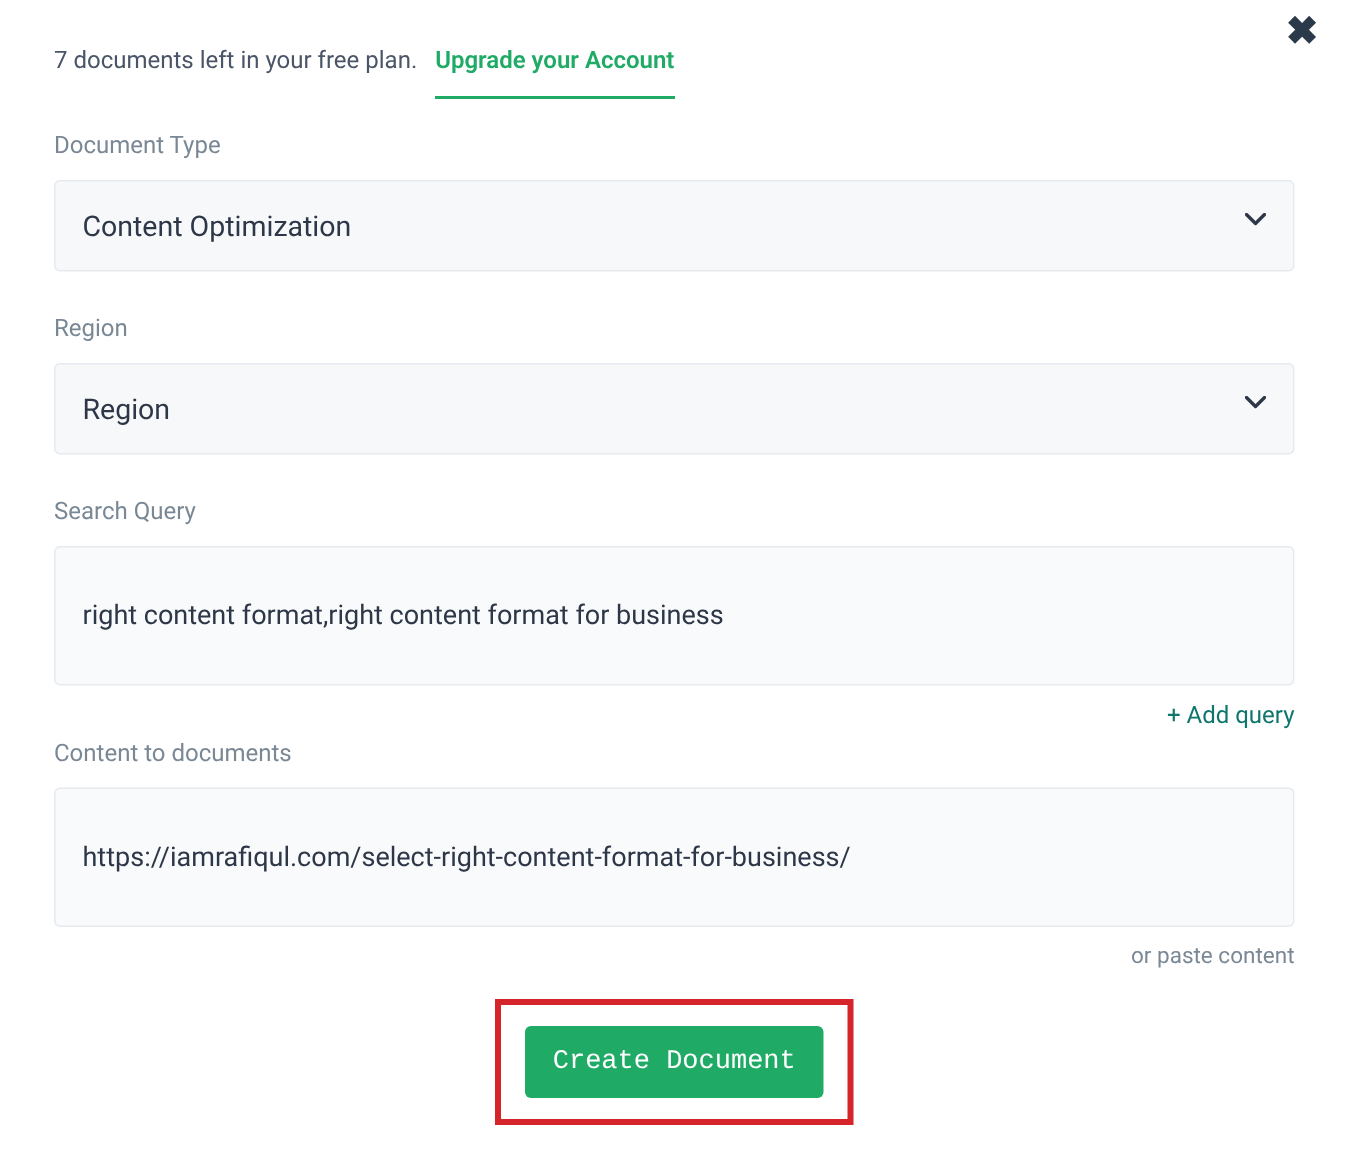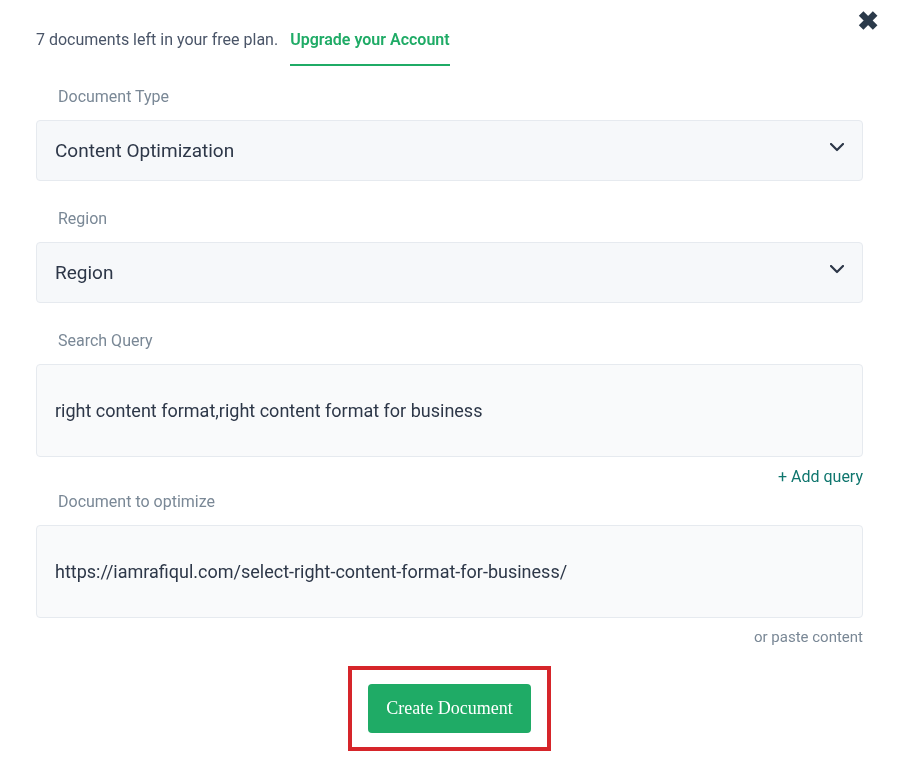--- a/index.html
+++ b/index.html
@@ -38,21 +38,20 @@
   cursor: pointer;
 }
 .field-group {
   margin-bottom: 28px;
 }
 .field-label {
   font-size: 16px;
   color: #7a8896;
   margin-bottom: 14px;
   display: block;
-  margin-left: 22px;
 }
 .select-box {
   position: relative;
   background: #f6f8fa;
   border: 1px solid #e6eaef;
   border-radius: 4px;
   padding: 18px 18px;
   font-size: 19px;
   color: #2d3748;
   cursor: pointer;
@@ -97,21 +96,21 @@
   padding: 14px 16px;
 }
 .create-btn {
   background: #1fab66;
   color: #fff;
   border: none;
   border-radius: 4px;
   padding: 14px 18px;
   font-size: 18px;
   cursor: pointer;
-  font-family: Liberation Serif, serif;
+  font-family: Liberation Mono, monospace;
 }
 </style>
 </head>
 <body>
 
 <div class="close-btn">✖</div>
 
 <div class="container">
 
   <div class="top-line">
@@ -143,21 +142,21 @@
     </div>
   </div>
 
   <div class="field-group" style="margin-bottom:6px">
     <label class="field-label">Search Query</label>
     <input type="text" class="text-input" value="right content format,right content format for business" style="">
     <div class="add-query">+ Add query</div>
   </div>
 
   <div class="field-group" style="margin-bottom:6px">
-    <label class="field-label">Document to optimize</label>
+    <label class="field-label">Content to documents</label>
     <input type="text" class="text-input" value="https://iamrafiqul.com/select-right-content-format-for-business/" style="">
     <div class="paste-hint">or paste content</div>
   </div>
 
   <div class="btn-wrap">
     <div class="highlight-box">
       <button class="create-btn">Create Document</button>
     </div>
   </div>
 

